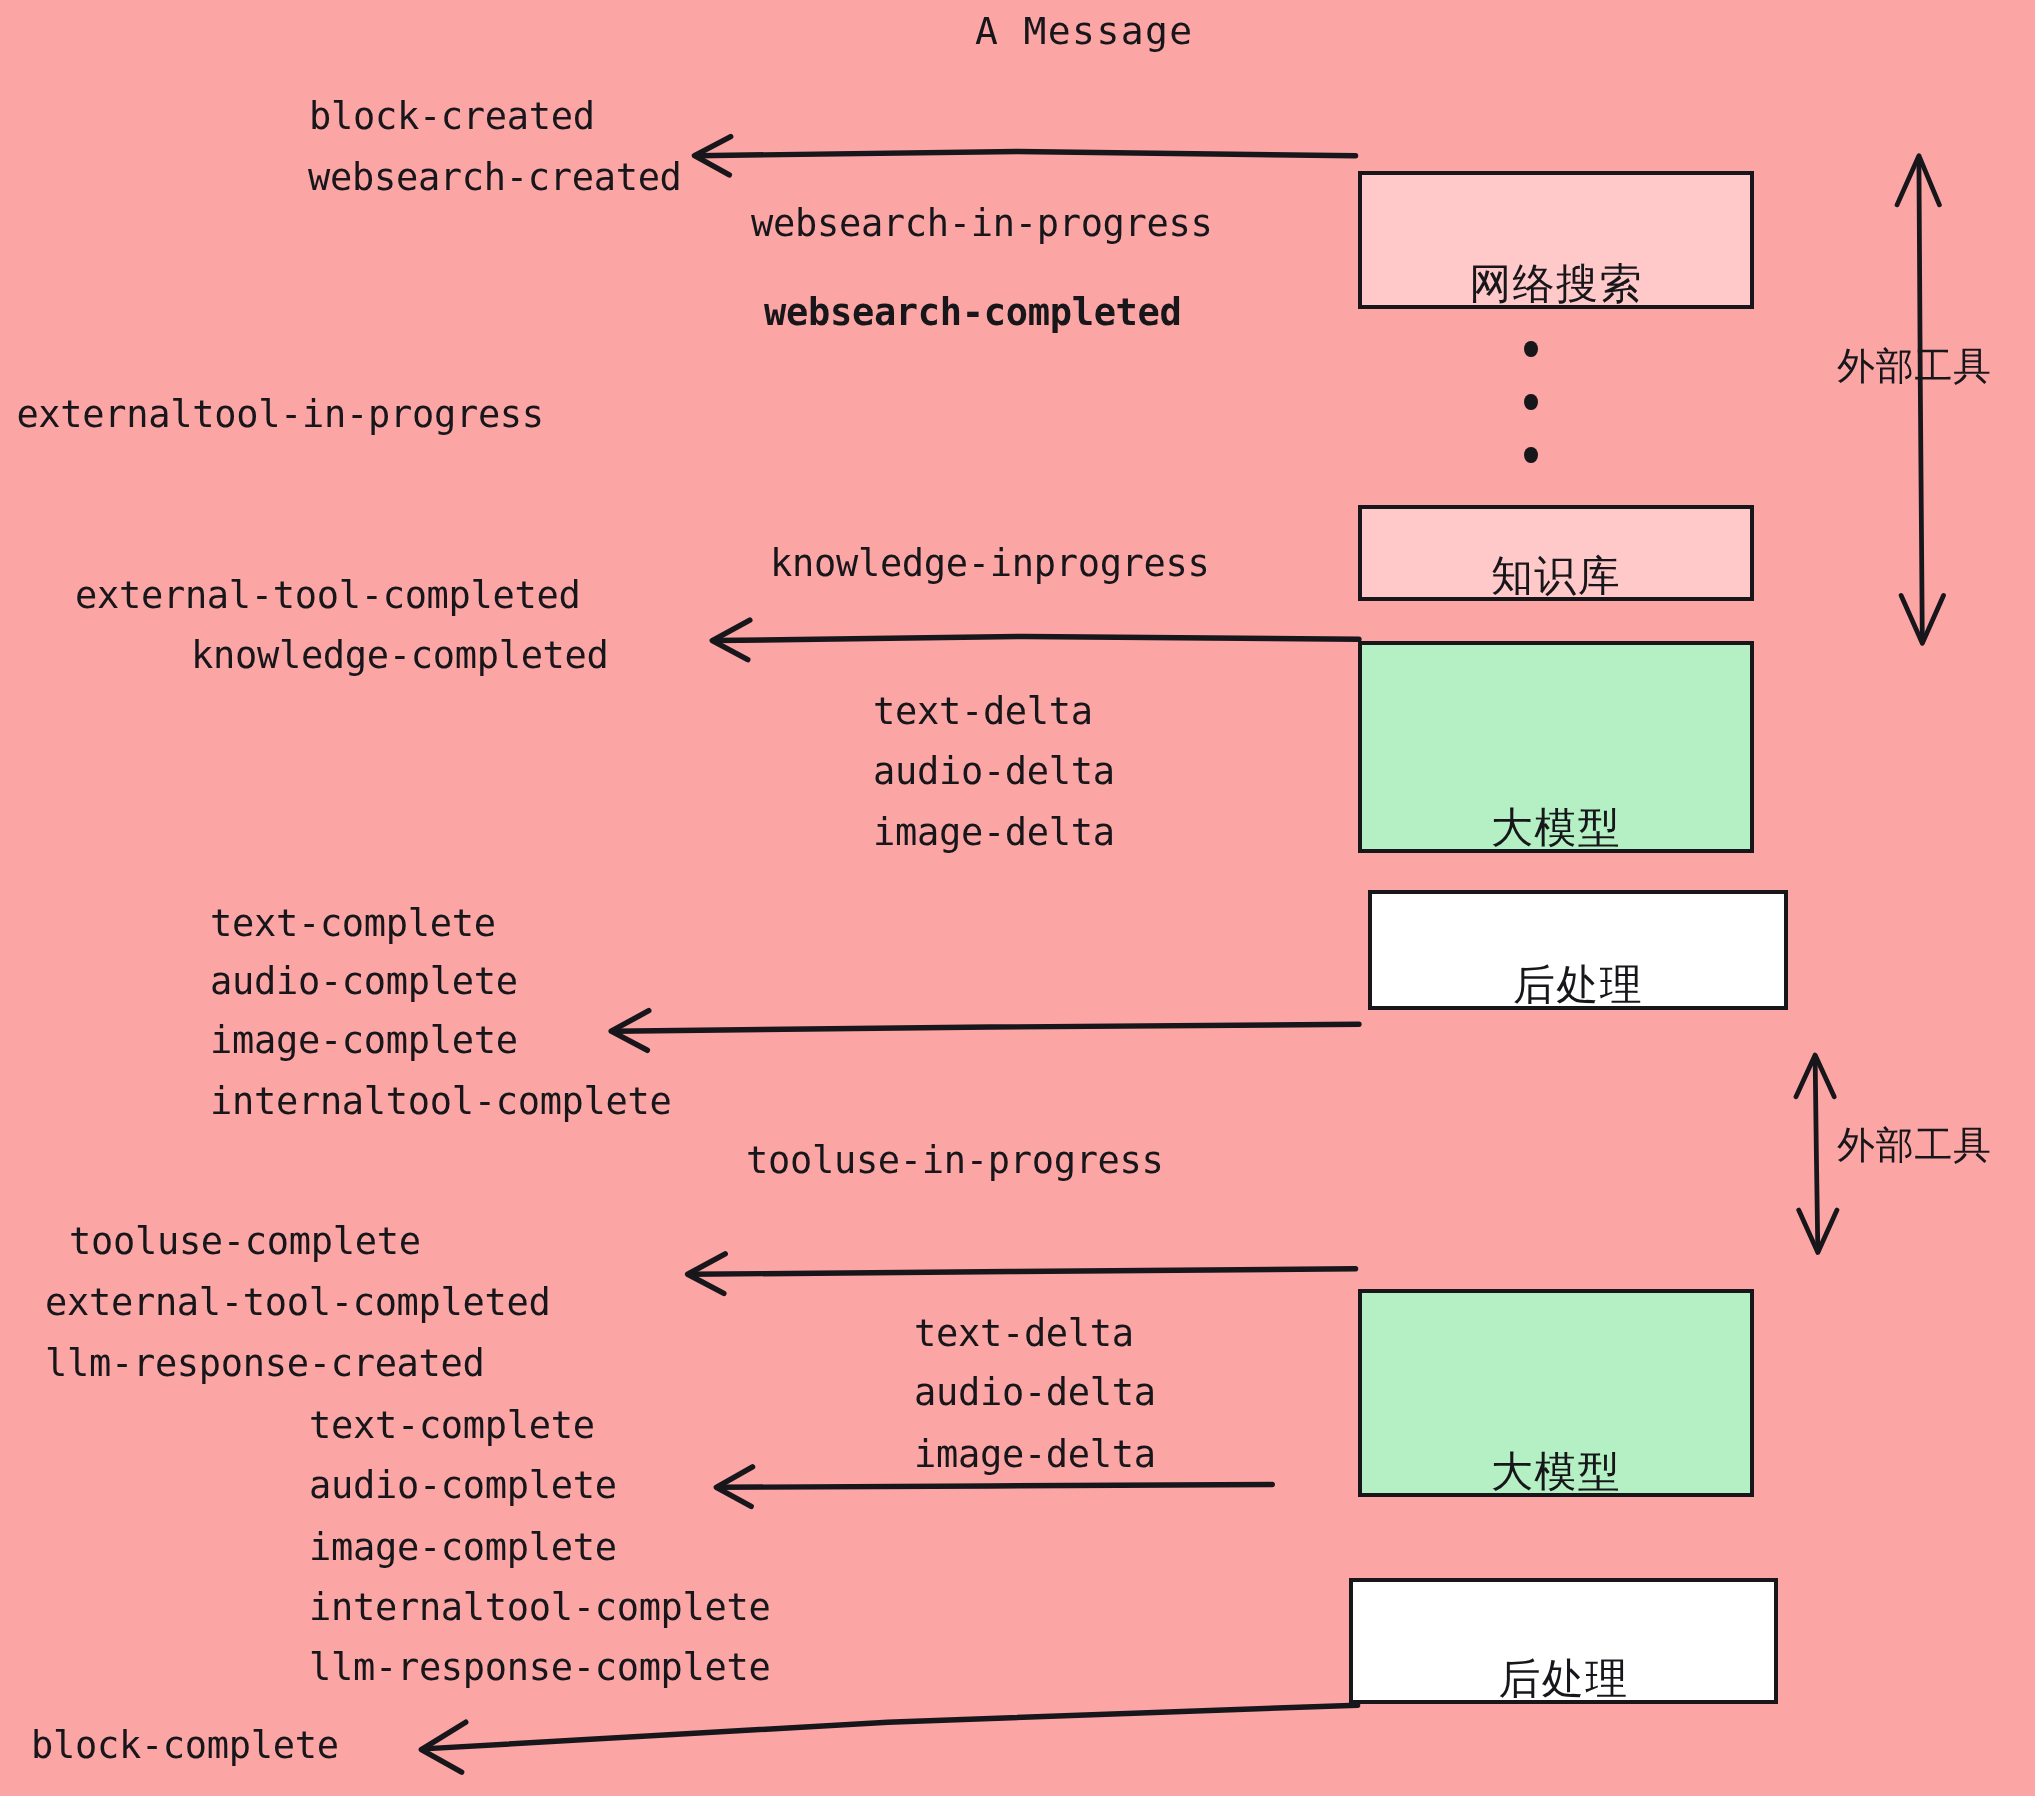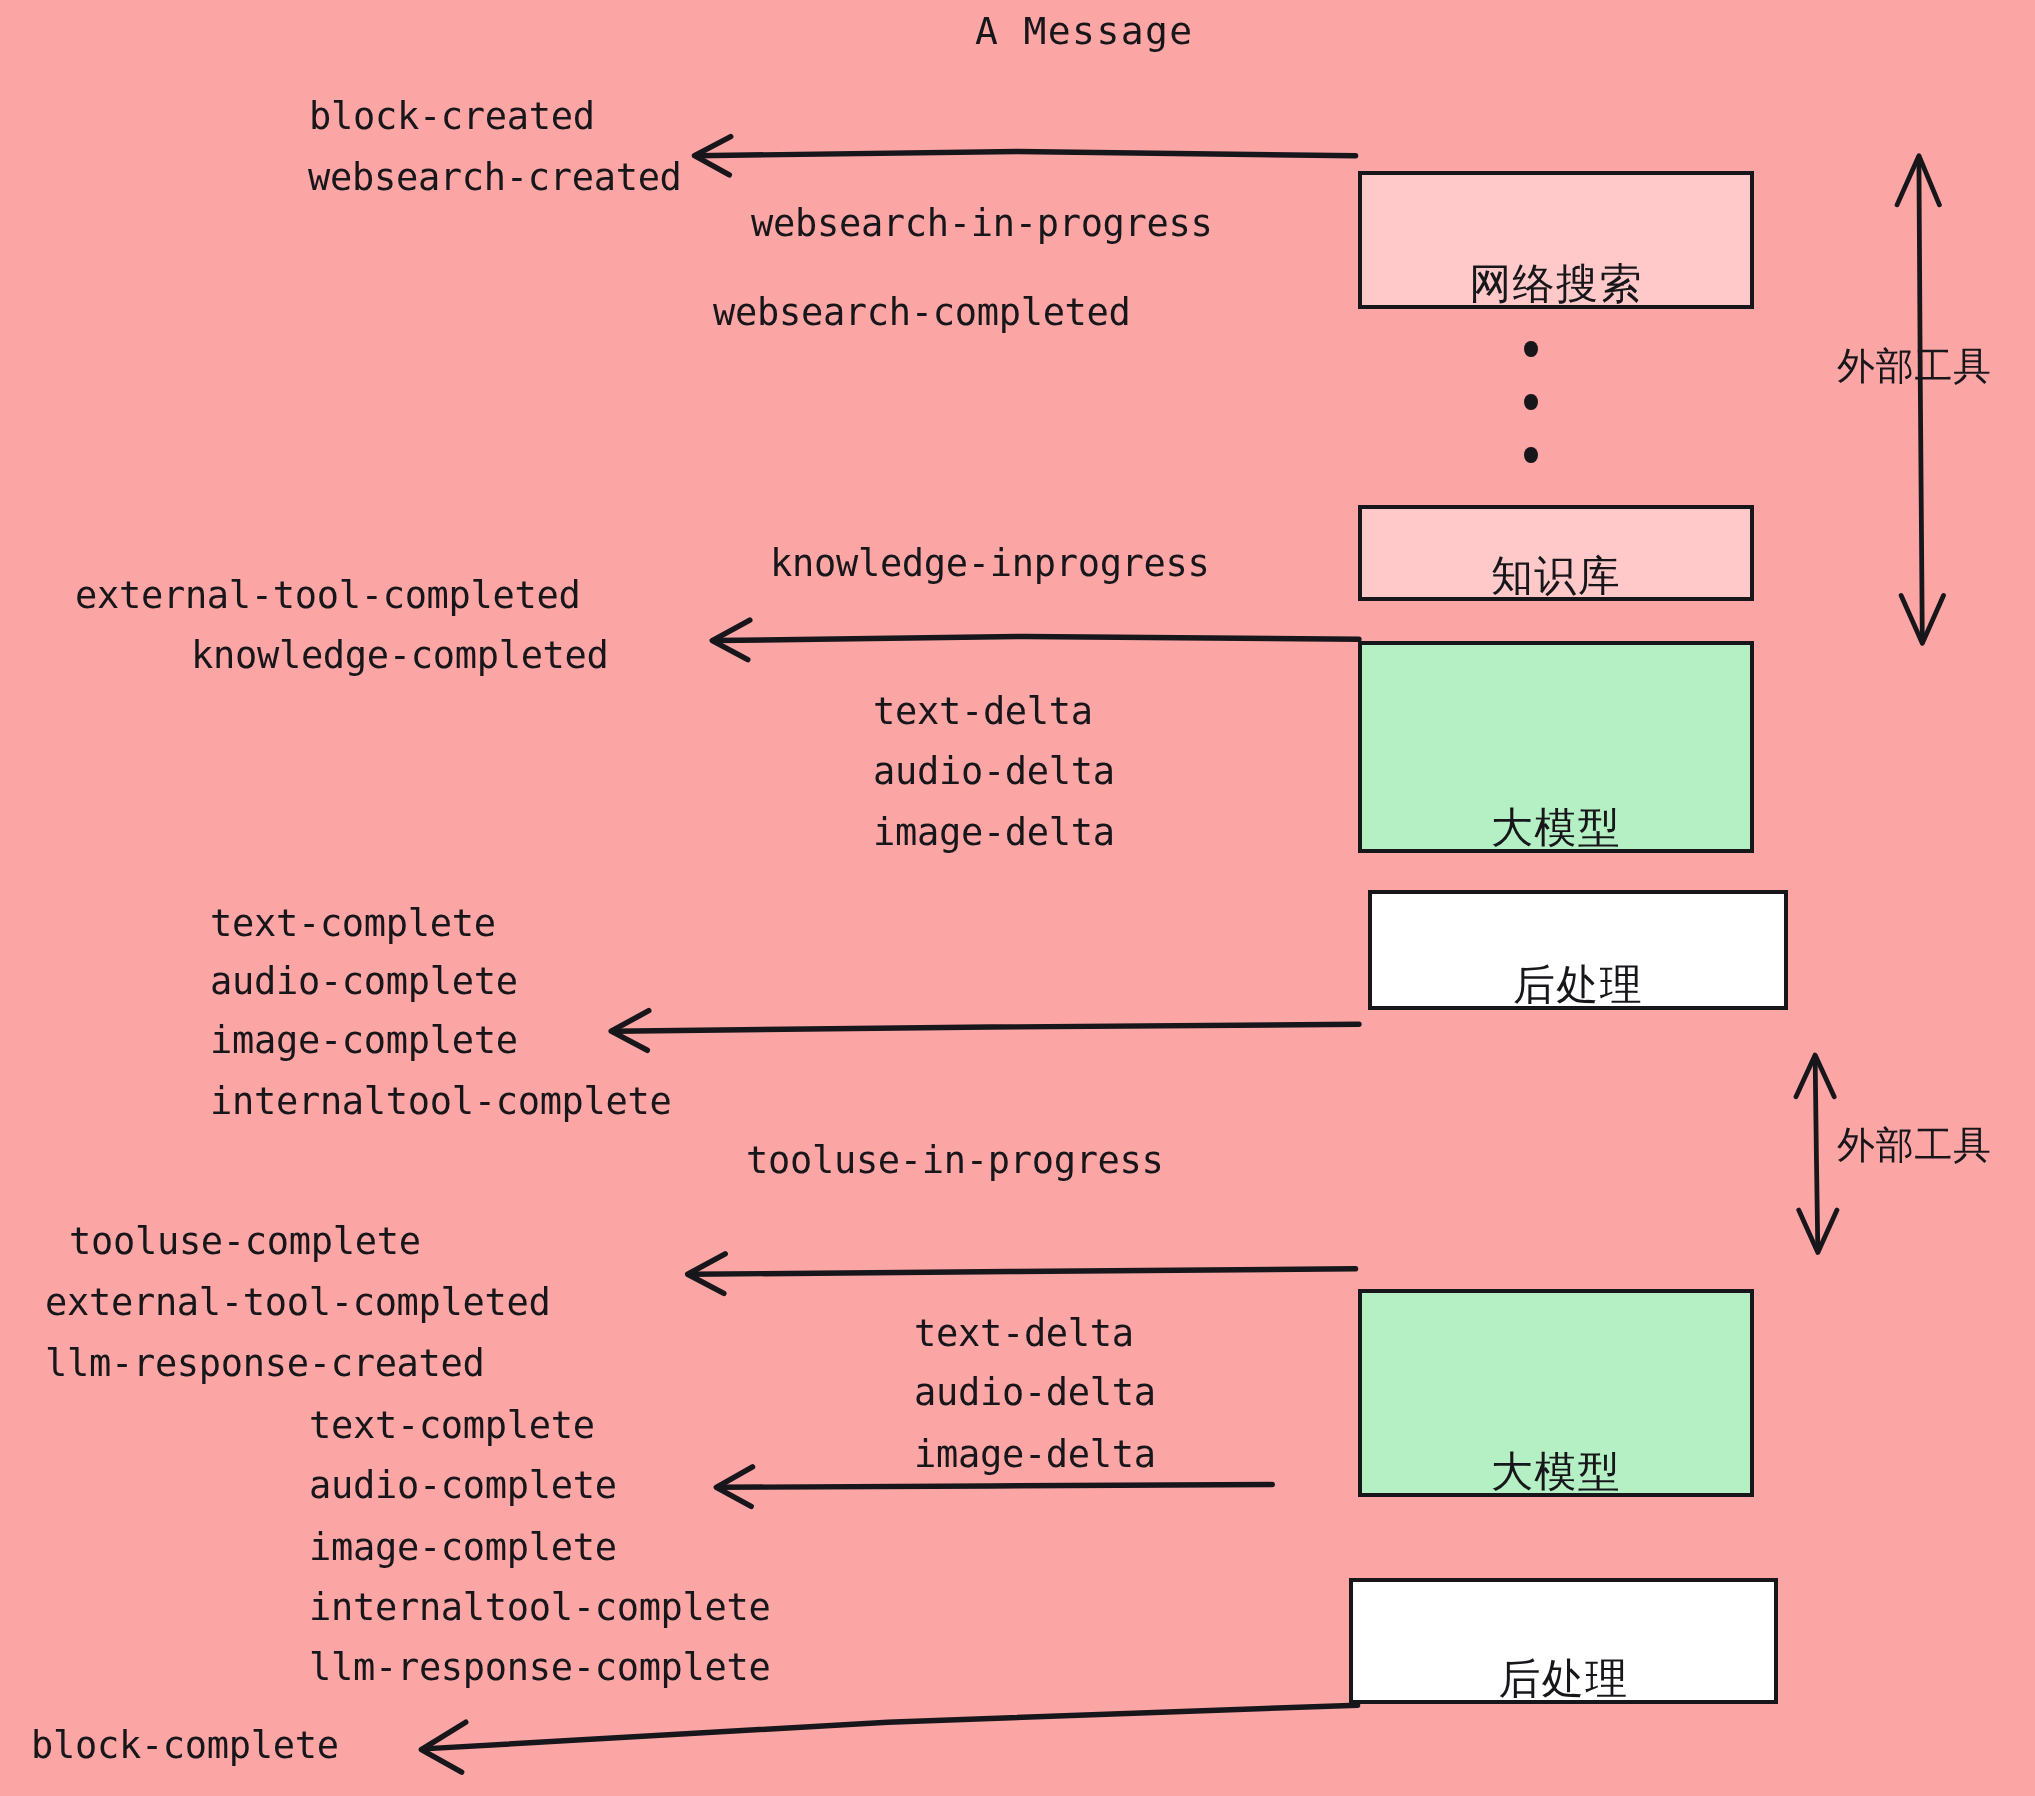--- a/index.html
+++ b/index.html
@@ -84,21 +84,22 @@
 </head>
 <body>
 
 <div id="canvas">
 
   <div class="title" style="left:975px; top:9px;">A Message</div>
 
   <div class="evt" style="left:309px; top:98px;">block-created</div>
   <div class="evt" style="left:308px; top:159px;">websearch-created</div>
   <div class="evt" style="left:751px; top:205px;">websearch-in-progress</div>
-  <div class="evt" style="left:713px; top:294px;">websearch-completed</div>
+  <div class="evt" style="left:764px; top:294px;font-weight:bold;">websearch-completed</div>
+  <div class="evt" style="left:16.4px; top:396px;">externaltool-in-progress</div>
 
   <div class="evt" style="left:770px; top:545px;">knowledge-inprogress</div>
   <div class="evt" style="left:75px; top:577px;">external-tool-completed</div>
   <div class="evt" style="left:191px; top:637px;">knowledge-completed</div>
 
   <div class="evt" style="left:873px; top:693px;">text-delta</div>
   <div class="evt" style="left:873px; top:753px;">audio-delta</div>
   <div class="evt" style="left:873px; top:814px;">image-delta</div>
 
   <div class="evt" style="left:210px; top:905px;">text-complete</div>

